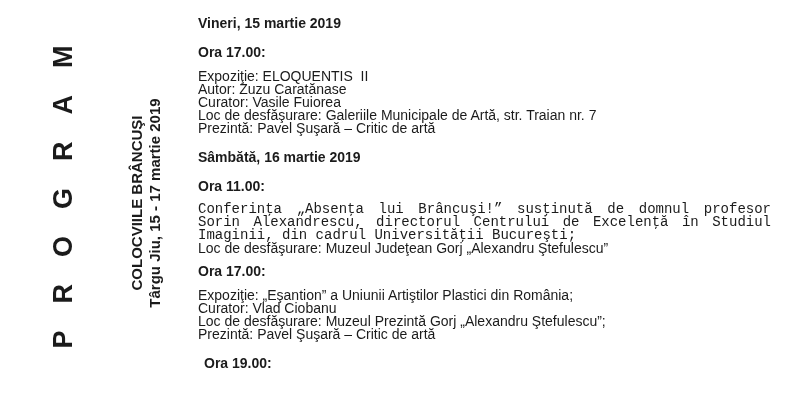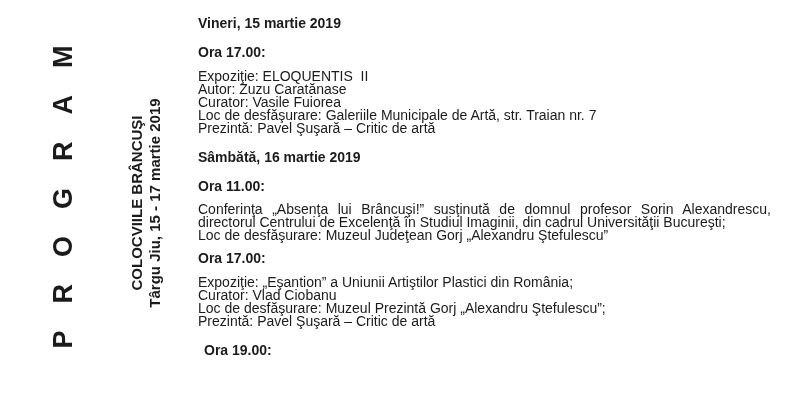--- a/index.html
+++ b/index.html
@@ -59,20 +59,21 @@
   }
   .day-header, .time {
     font-weight: bold;
     white-space: pre-wrap;
   }
   .line {
     white-space: pre-wrap;
   }
   .para {
     text-align: justify;
+    font-family: Liberation Mono, monospace;
   }
   .gap-a { margin-top: 16px; }
   .gap-b { margin-top: 11px; }
   .gap-c { margin-top: 16px; }
   .gap-d { margin-top: 10px; }
   .time-indent { margin-left: 6px; }
 </style>
 </head>
 <body>
 

